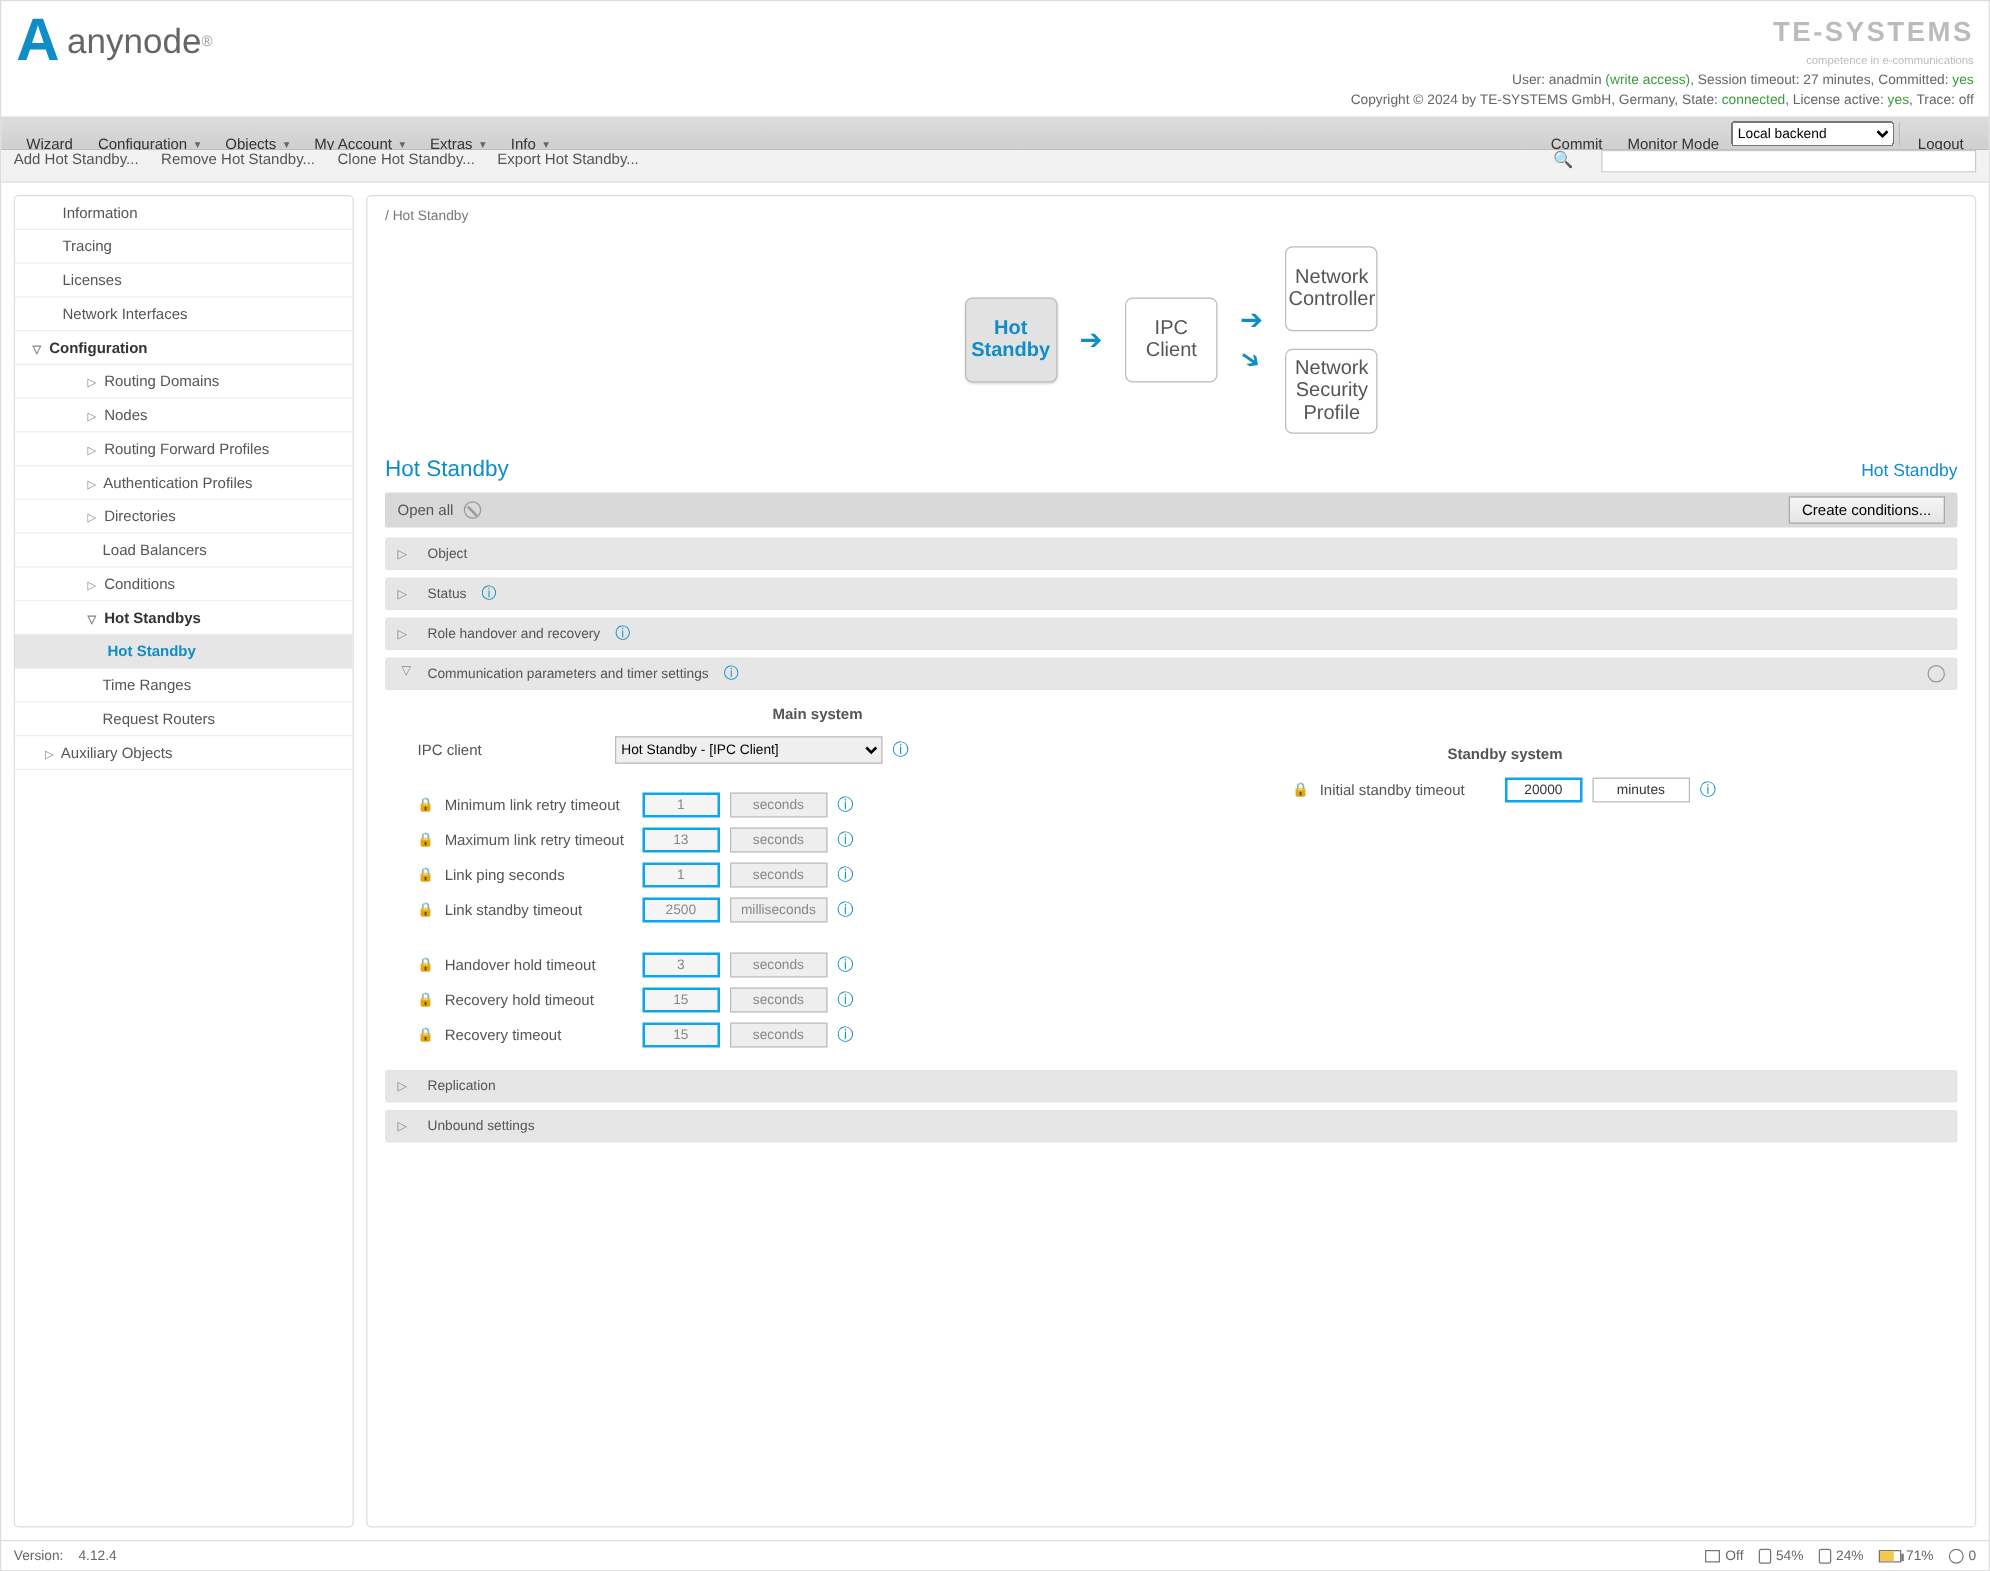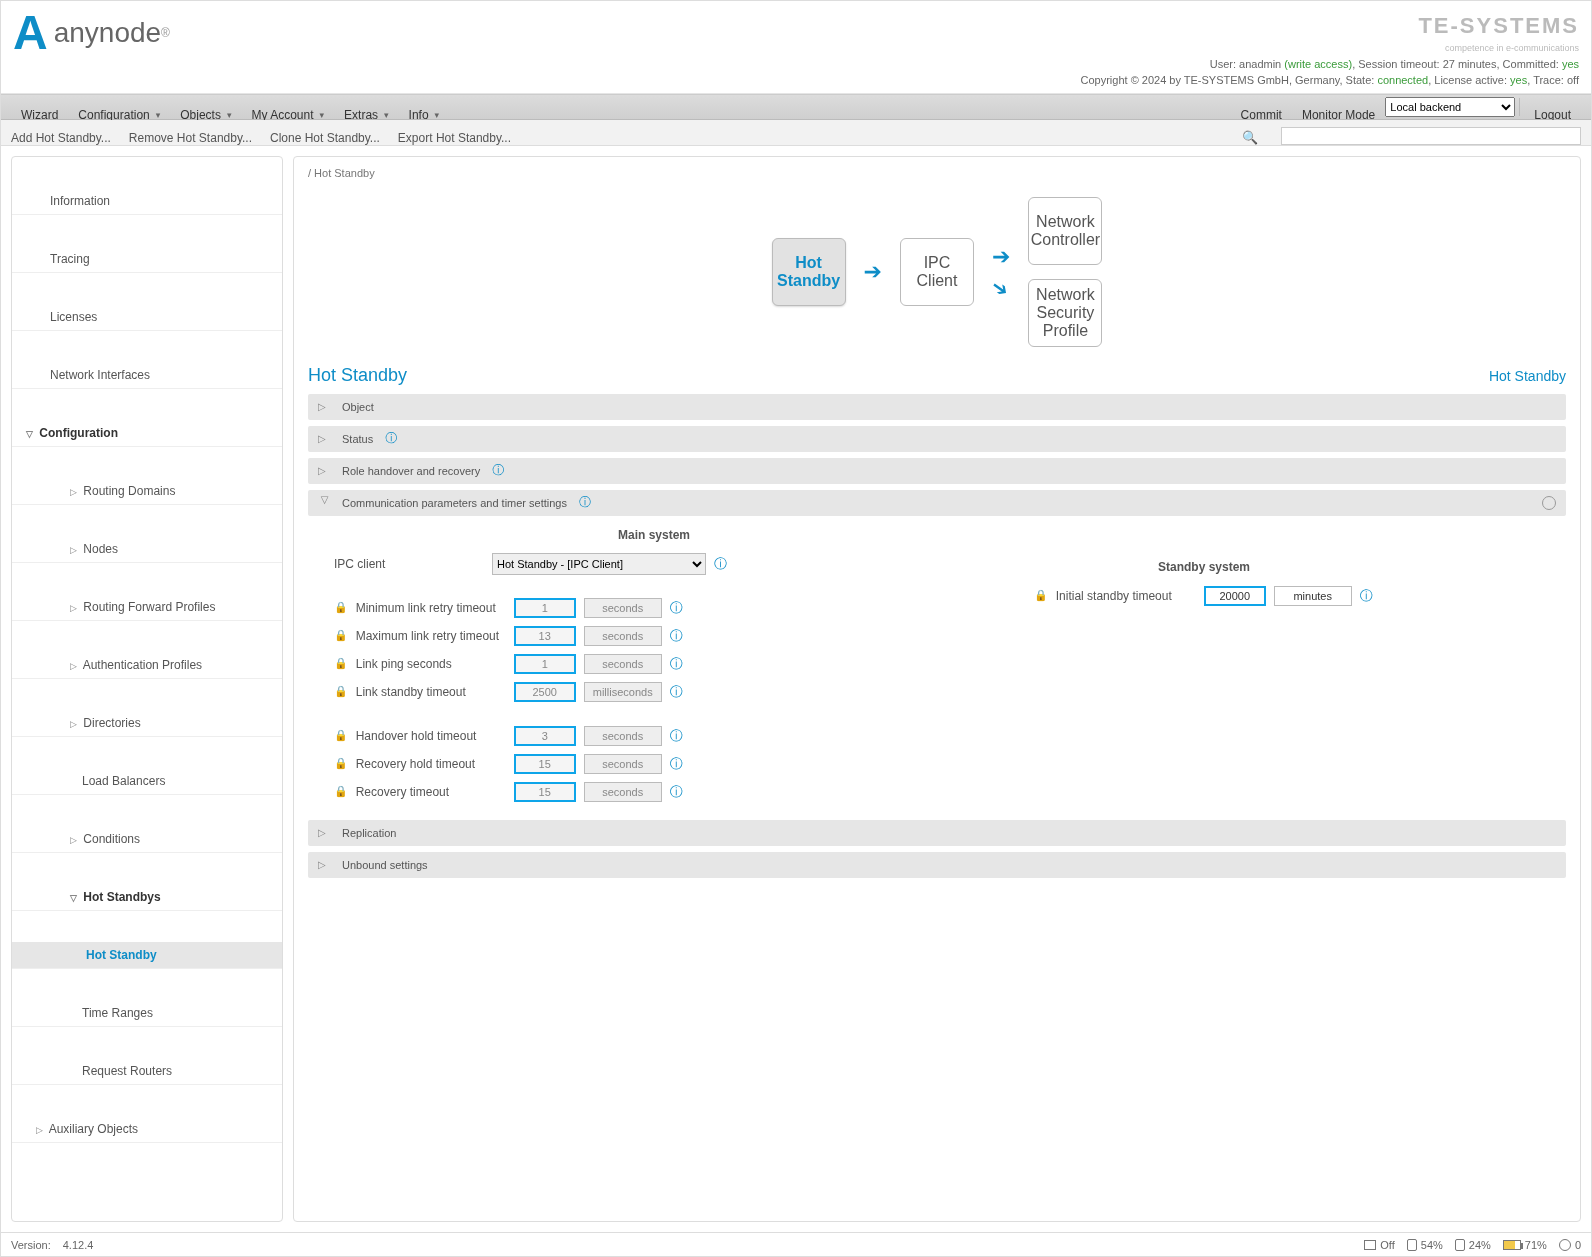--- a/index.html
+++ b/index.html
@@ -16,29 +16,29 @@
   .header-right .sub { font-size:9px; color:#bbb;}
   .green { color:#3a9b3a; }
   
   .menubar { display:flex; align-items:center; background:#d4d4d4; background:linear-gradient(#dcdcdc,#cfcfcf); border-top:1px solid #ccc; border-bottom:1px solid #bbb; height:26px; padding:0 10px; font-size:12px;}
   .menubar .menu-item { padding:0 10px; cursor:pointer; color:#333; display:flex; align-items:center; gap:4px;margin-top:16px;}
   .menubar .spacer { flex:1; }
   .menubar select { font-size:11px; height:20px; width:130px;}
   .menubar .sep {width:1px; height:18px; background:#bbb; margin:0 4px;}
   .caret::after { content:"▾"; font-size:9px; color:#666; margin-left:2px;}
   
-  .actionbar { display:flex; align-items:flex-end; background:#f2f2f2; border-bottom:1px solid #ddd; height:26px; padding:0 10px; font-size:12px; gap:18px;}
+  .actionbar { display:flex; align-items:flex-start; background:#f2f2f2; border-bottom:1px solid #ddd; height:26px; padding:0 10px; font-size:12px; gap:18px;}
   .actionbar .action { color:#555; cursor:pointer;}
   .actionbar .spacer { flex:1;}
   .actionbar .search-icon {color:#999; font-size:13px; margin-right:4px;}
   .actionbar input[type=text]{width:300px; height:18px; border:1px solid #ccc; padding:0 4px; font-size:11px;}
   
   .body-row { flex:1; display:flex; gap:10px; padding:10px; overflow:hidden;}
   .sidebar { width:272px; border:1px solid #ddd; border-radius:4px; overflow-y:auto; font-size:12px;}
-  .sidebar .nav-item { padding:6px 14px; border-bottom:1px solid #eee; cursor:pointer; color:#555;margin-top:31px;}
+  .sidebar .nav-item { padding:6px 14px; border-bottom:1px solid #eee; cursor:pointer; color:#555;}
   .sidebar .nav-item.lvl1 { padding-left:38px;}
   .sidebar .nav-item.lvl2 { padding-left:58px;}
   .sidebar .nav-item.lvl3 { padding-left:74px;}
   .sidebar .nav-item.group { font-weight:bold; color:#333;}
   .sidebar .nav-item.selected { background:#e6e6e6; color:#0e8dc7; font-weight:bold;}
   .sidebar .nav-item .tri { display:inline-block; width:10px; color:#888; font-size:9px;}
   .main { flex:1; border:1px solid #ddd; border-radius:4px; padding:10px 14px; overflow-y:auto; display:flex; flex-direction:column;}
   .breadcrumb { font-size:11px; color:#777; margin-bottom:8px;}
   
   .diagram { display:flex; justify-content:center; align-items:center; gap:18px; height:170px; position:relative;}
@@ -188,20 +188,26 @@
           <div class="diag-box">Network Controller</div>
           <div class="diag-box">Network Security Profile</div>
         </div>
       </div>
 
       <div class="title-row">
         <h1>Hot Standby</h1>
         <span class="title-right">Hot Standby</span>
       </div>
 
+      <div class="toolbar">
+        <span class="open-all">Open all</span>
+        <span class="noenter"></span>
+        <div class="spacer"></div>
+        <button>Create conditions...</button>
+      </div>
 
       <div class="section">
         <span class="arrow">▷</span>
         <span>Object</span>
       </div>
       <div class="section">
         <span class="arrow">▷</span>
         <span>Status</span>
         <span class="help">ⓘ</span>
       </div>

